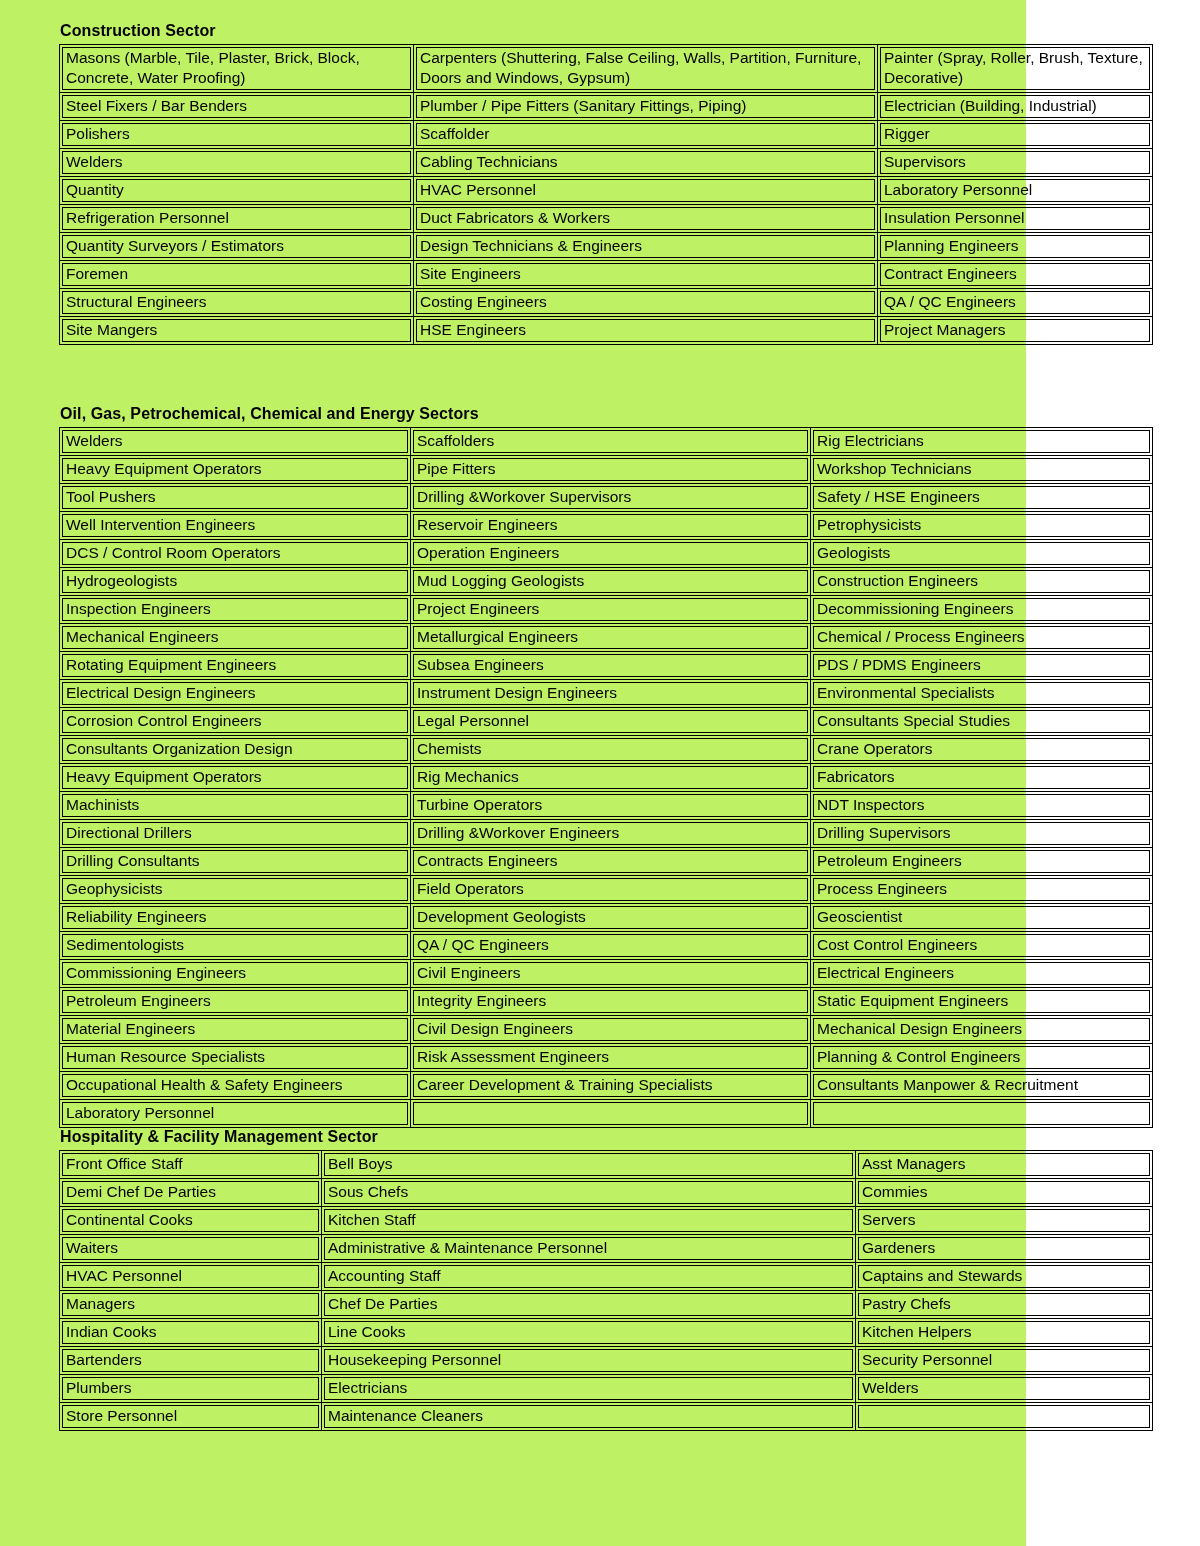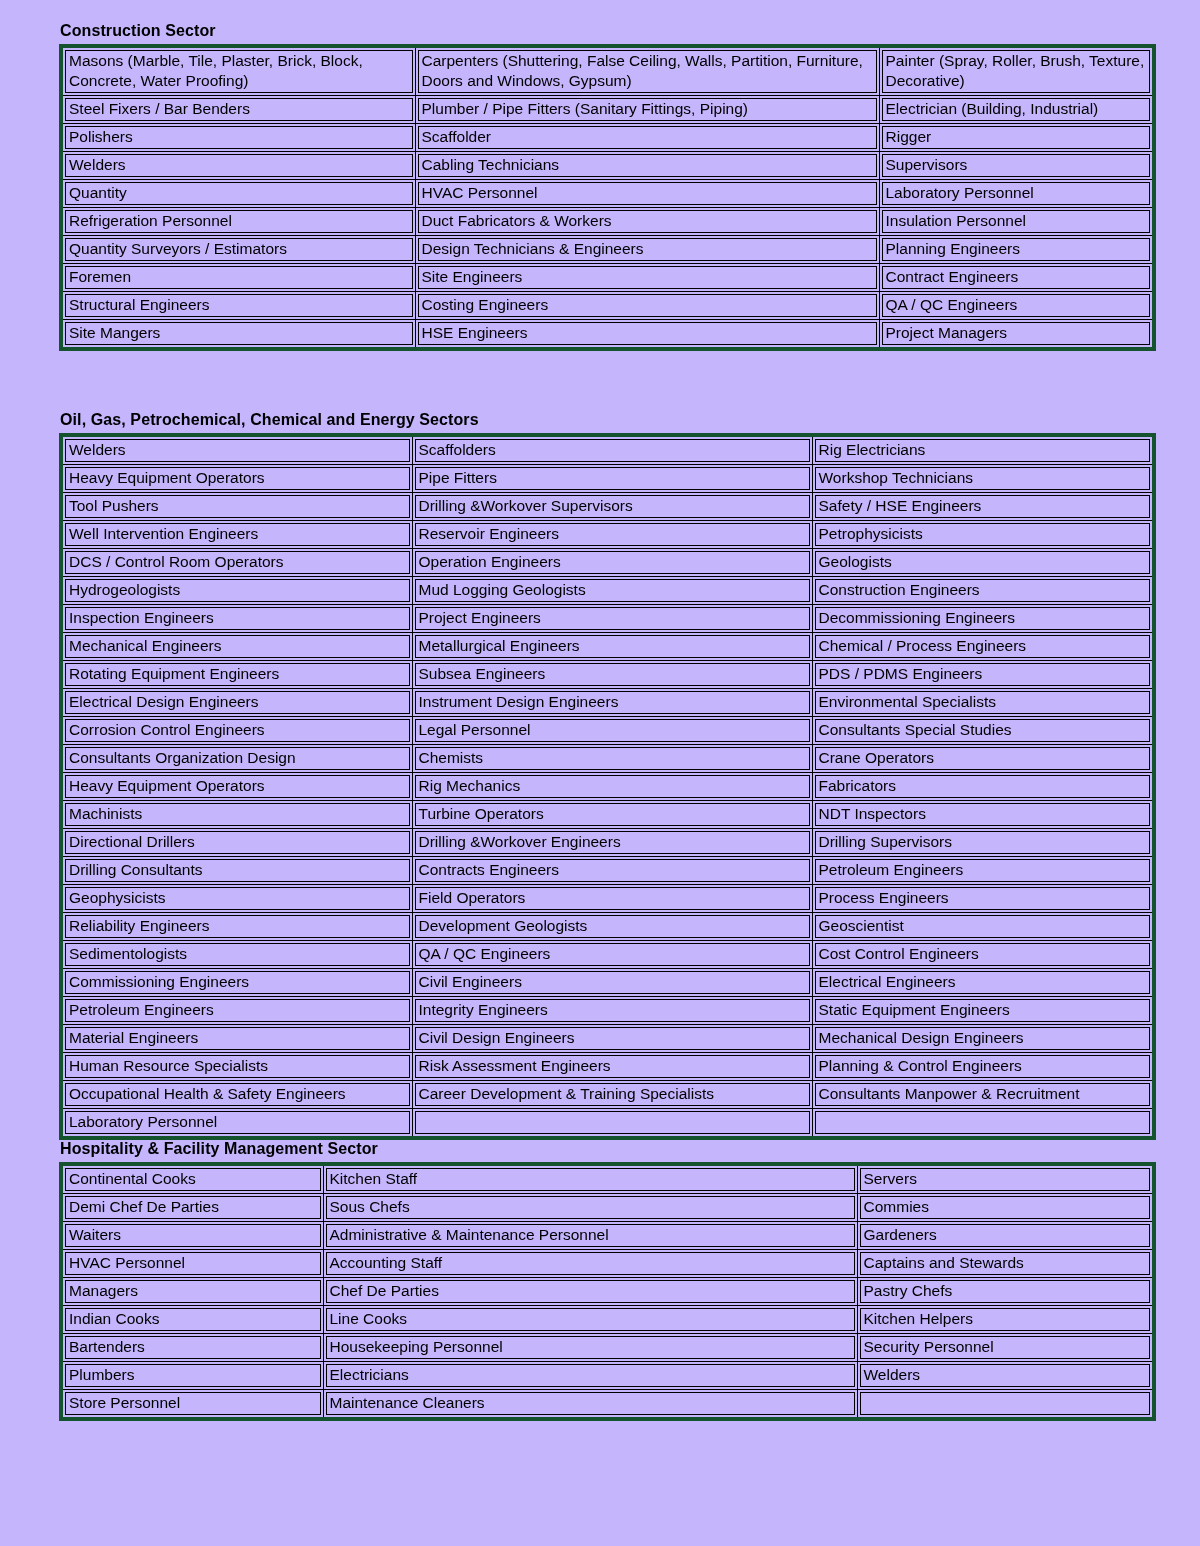--- a/index.html
+++ b/index.html
@@ -3,39 +3,39 @@
 <meta charset="utf-8">
 <style>
   html, body {
     margin: 0;
     padding: 0;
     background: #ffffff;
     color: #000000;
     font-family: "Liberation Sans", "DejaVu Sans", sans-serif;
   }
   .page {
-    width: 1200px;
+    width: 1026px;
     min-height: 1546px;
     box-sizing: border-box;
     padding: 22px 47px 10px 59px;
-    background: #c4b5fd;
+    background: #bef264;
   }
   .sector-title {
     font-size: 16px;
     font-weight: bold;
     line-height: 18px;
     margin: 0 0 4px 1px;
     letter-spacing: 0.1px;
   }
   .sector-block { margin: 0; }
   .gap-lg { margin-top: 60px; }
   .gap-md { }
   table.sector {
     border-collapse: collapse;
-    border: 4px solid #14532d;
+    border: 1px solid #14532d;
     table-layout: fixed;
     width: 1093px;
   }
   table.sector td.cell {
     border: 1px solid #000000;
     padding: 2px;
     vertical-align: top;
   }
   .cellbox {
     border: 1px solid #000000;
@@ -466,38 +466,49 @@
     <div class="sector-title">Hospitality &amp; Facility Management Sector</div>
     <table class="sector">
       <colgroup>
         <col style="width:262px">
           <col style="width:534px">
           <col style="width:297px">
       </colgroup>
       <tbody>
           <tr>
             <td class="cell">
+              <div class="cellbox">Front Office Staff</div>
+            </td>
+            <td class="cell">
+              <div class="cellbox">Bell Boys</div>
+            </td>
+            <td class="cell">
+              <div class="cellbox">Asst Managers</div>
+            </td>
+          </tr>
+          <tr>
+            <td class="cell">
+              <div class="cellbox">Demi Chef De Parties</div>
+            </td>
+            <td class="cell">
+              <div class="cellbox">Sous Chefs</div>
+            </td>
+            <td class="cell">
+              <div class="cellbox">Commies</div>
+            </td>
+          </tr>
+          <tr>
+            <td class="cell">
               <div class="cellbox">Continental Cooks</div>
             </td>
             <td class="cell">
               <div class="cellbox">Kitchen Staff</div>
             </td>
             <td class="cell">
               <div class="cellbox">Servers</div>
-            </td>
-          </tr>
-          <tr>
-            <td class="cell">
-              <div class="cellbox">Demi Chef De Parties</div>
-            </td>
-            <td class="cell">
-              <div class="cellbox">Sous Chefs</div>
-            </td>
-            <td class="cell">
-              <div class="cellbox">Commies</div>
             </td>
           </tr>
           <tr>
             <td class="cell">
               <div class="cellbox">Waiters</div>
             </td>
             <td class="cell">
               <div class="cellbox">Administrative &amp; Maintenance Personnel</div>
             </td>
             <td class="cell">

